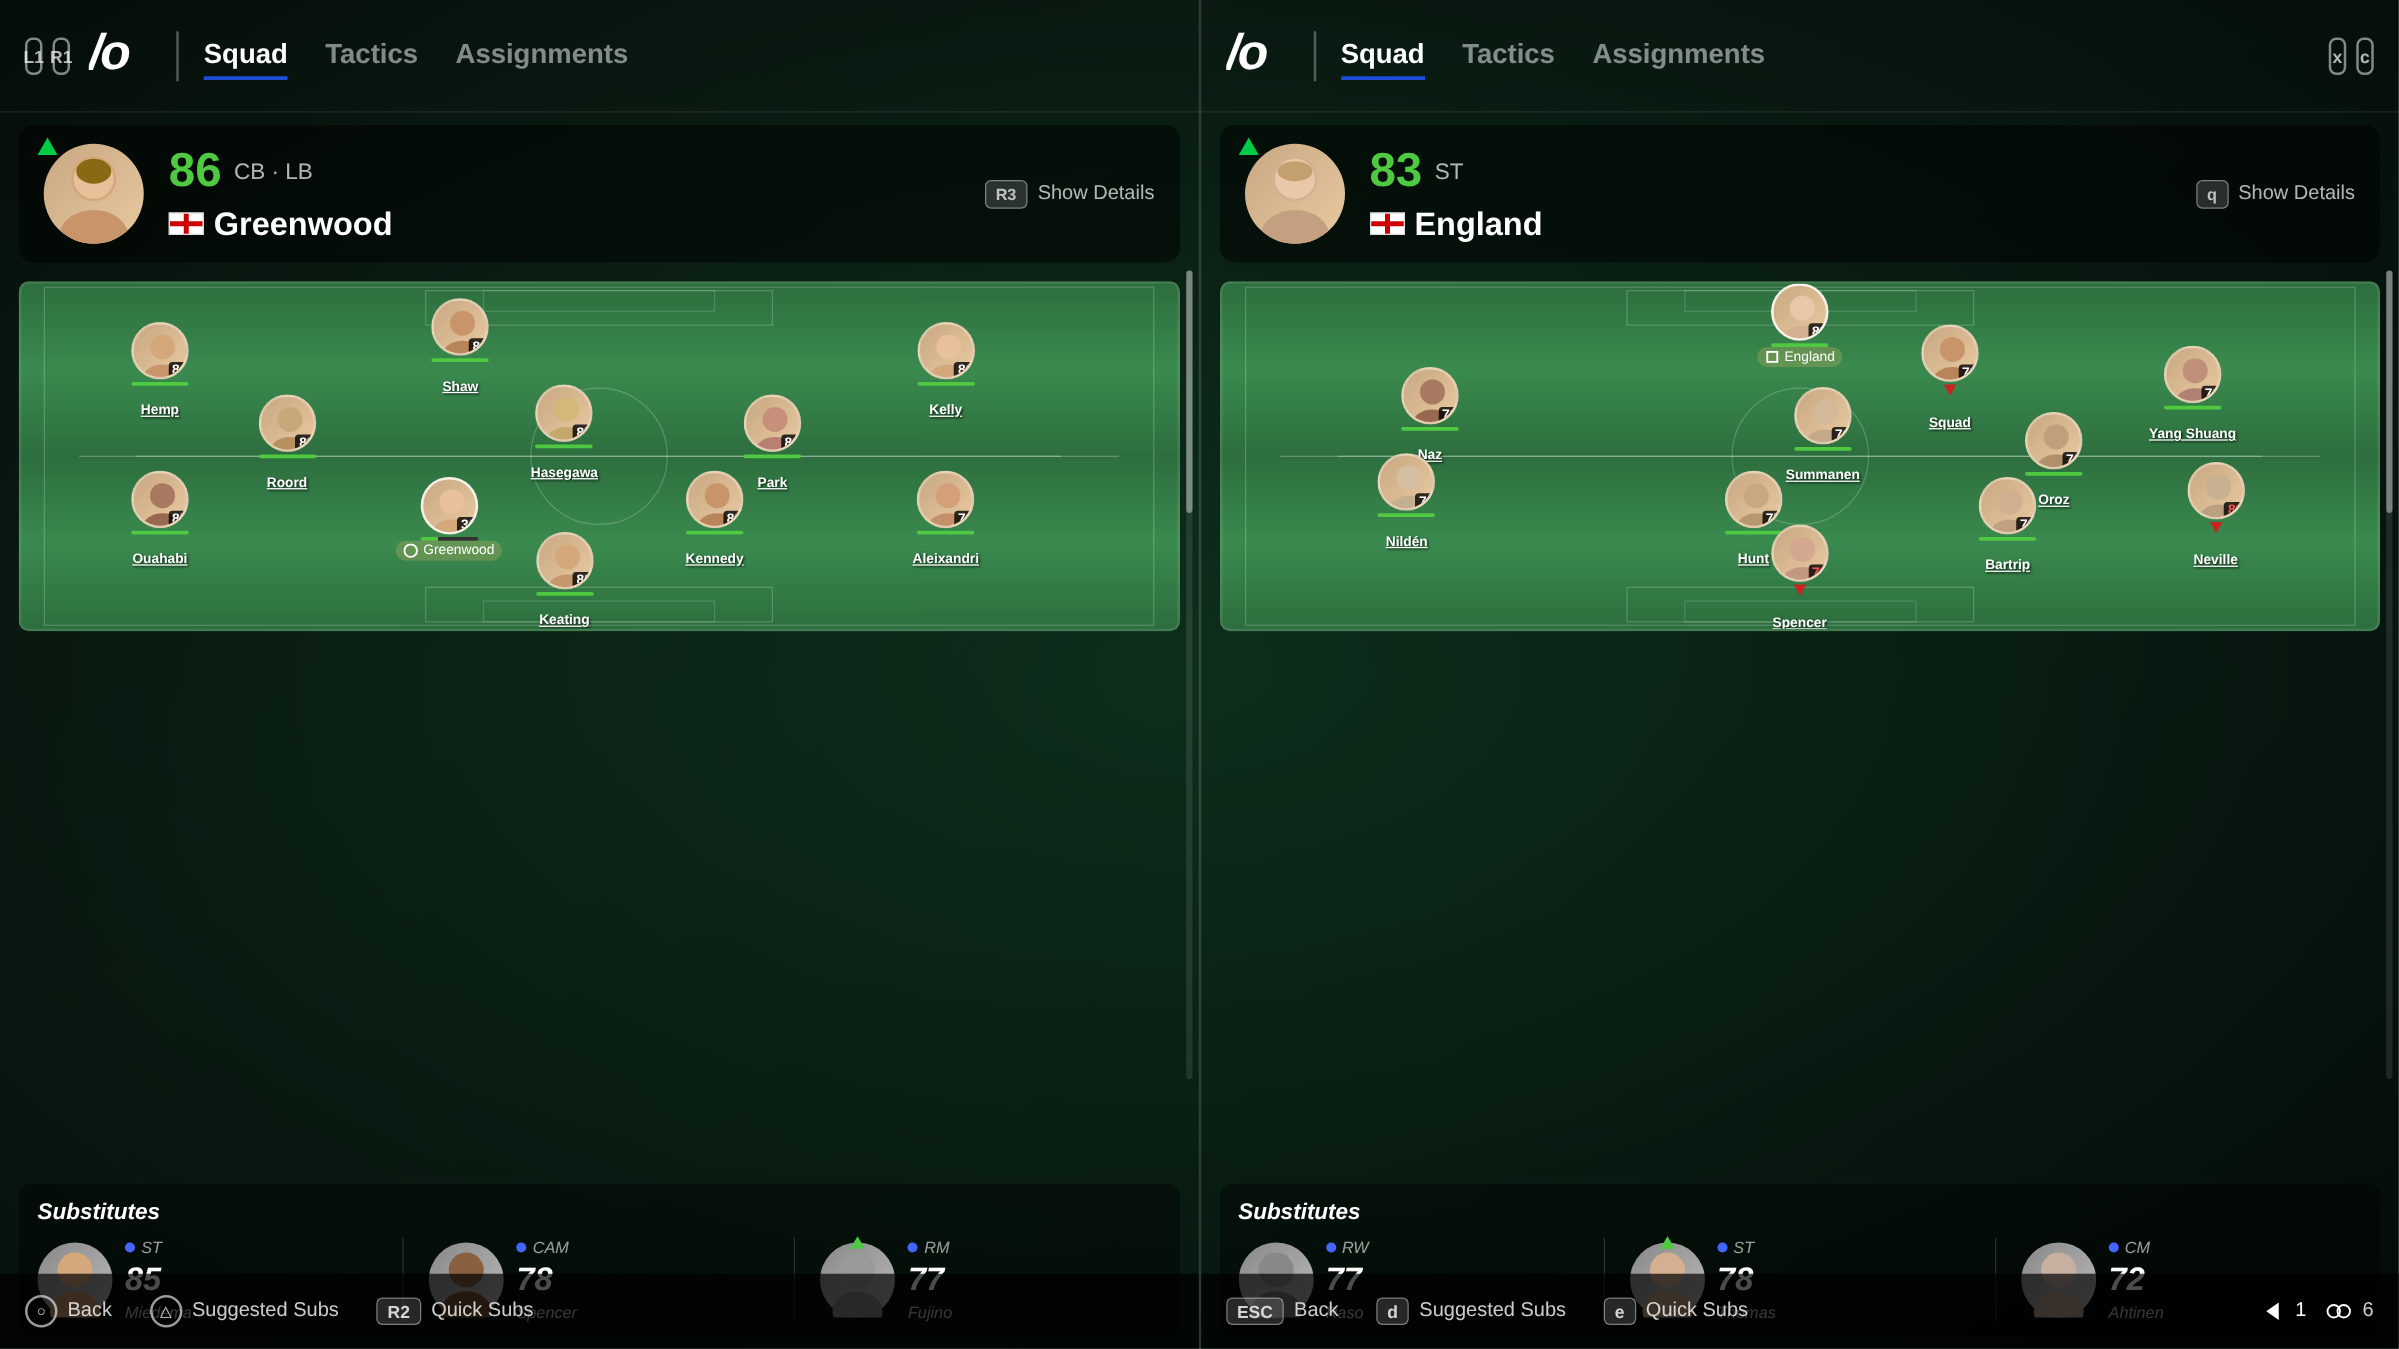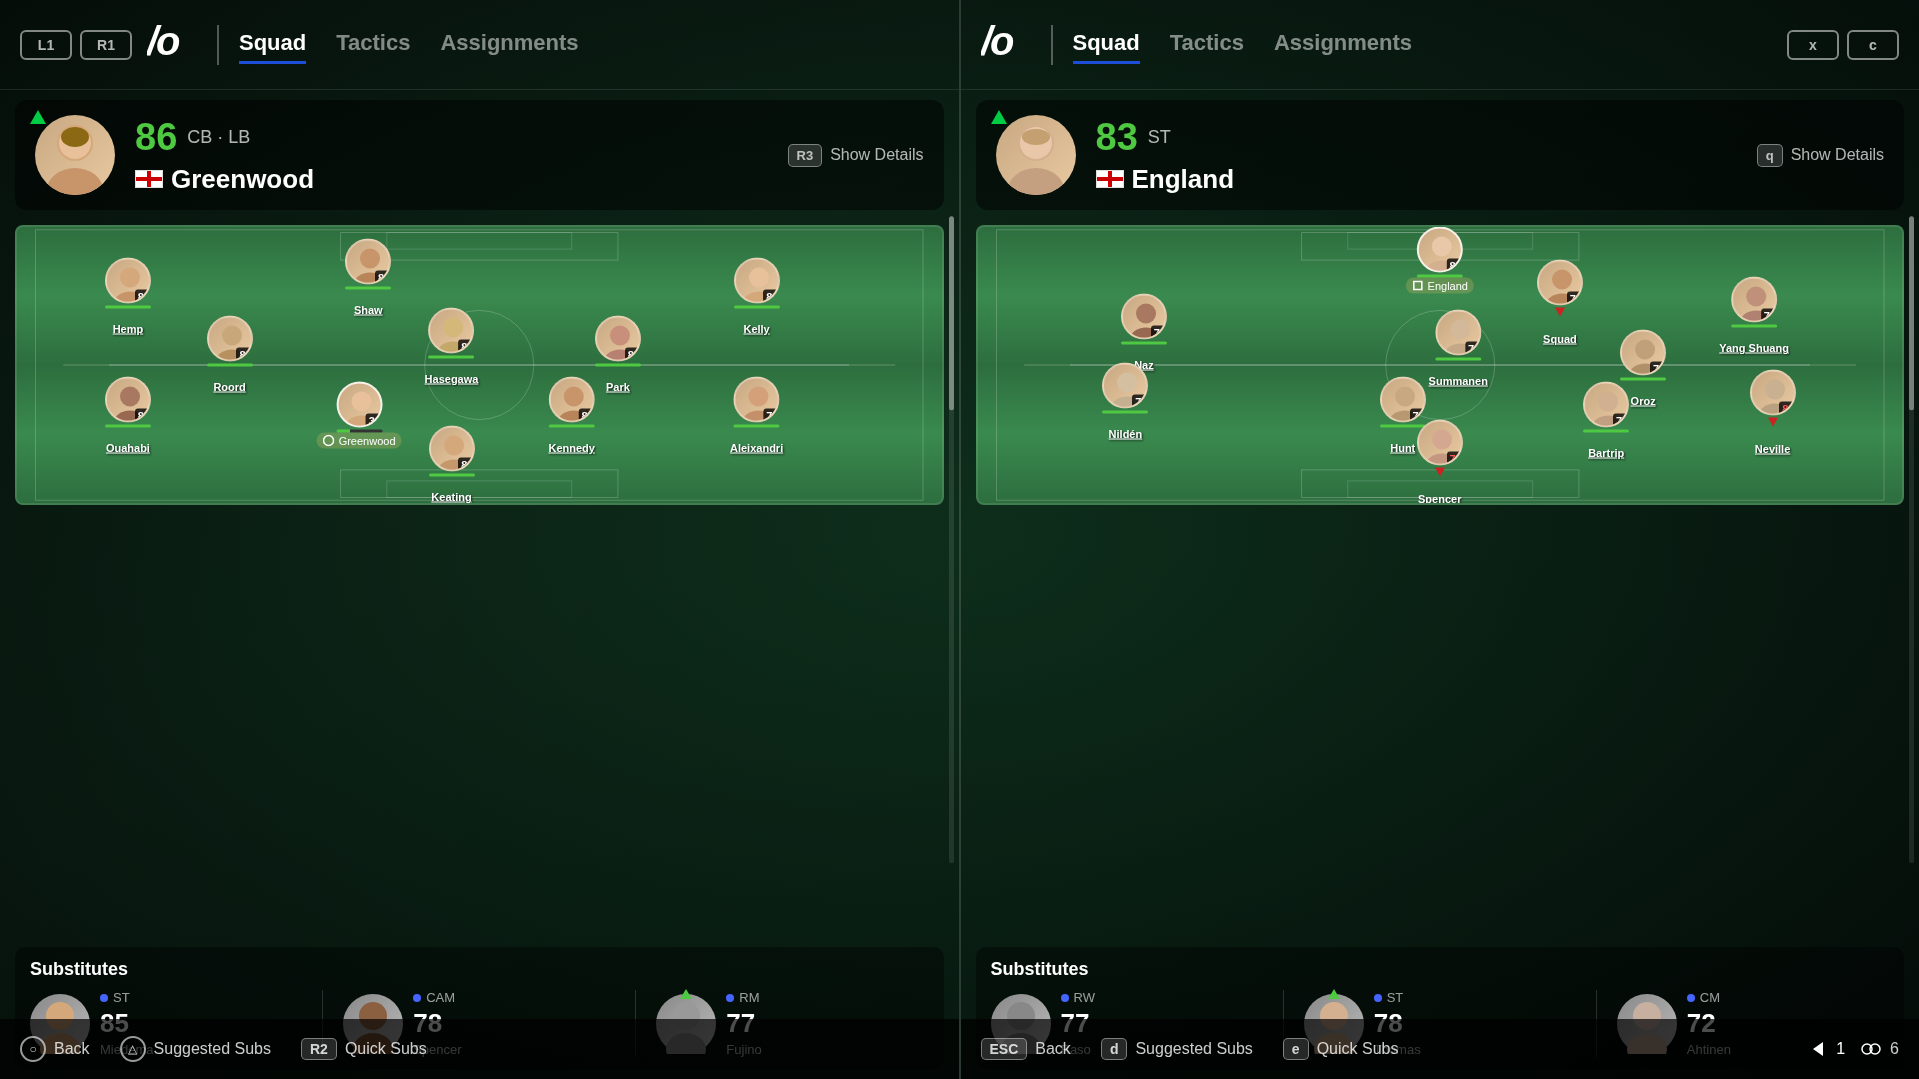--- a/index.html
+++ b/index.html
@@ -87,21 +87,21 @@
       border-bottom: 3px solid #1d4ed8;
     }
 
     .header-right {
       margin-left: auto;
       display: flex;
       gap: 8px;
     }
 
     .key-badge {
-      width: 52px;
+      width: 14px;
       height: 30px;
       border: 2px solid rgba(255,255,255,0.5);
       border-radius: 6px;
       display: flex;
       align-items: center;
       justify-content: center;
       font-size: 14px;
       font-weight: bold;
       color: rgba(255,255,255,0.7);
     }
@@ -308,20 +308,21 @@
       padding: 2px 6px;
     }
 
     
     .substitutes-section {
       margin: 5px 15px 10px;
       background: rgba(0,0,0,0.4);
       border-radius: 10px;
       padding: 12px 15px;
       min-height: 120px;
+      font-style: italic;
     }
 
     .substitutes-title {
       font-size: 18px;
       font-weight: 700;
       color: white;
       margin-bottom: 10px;
     }
 
     .subs-list {

